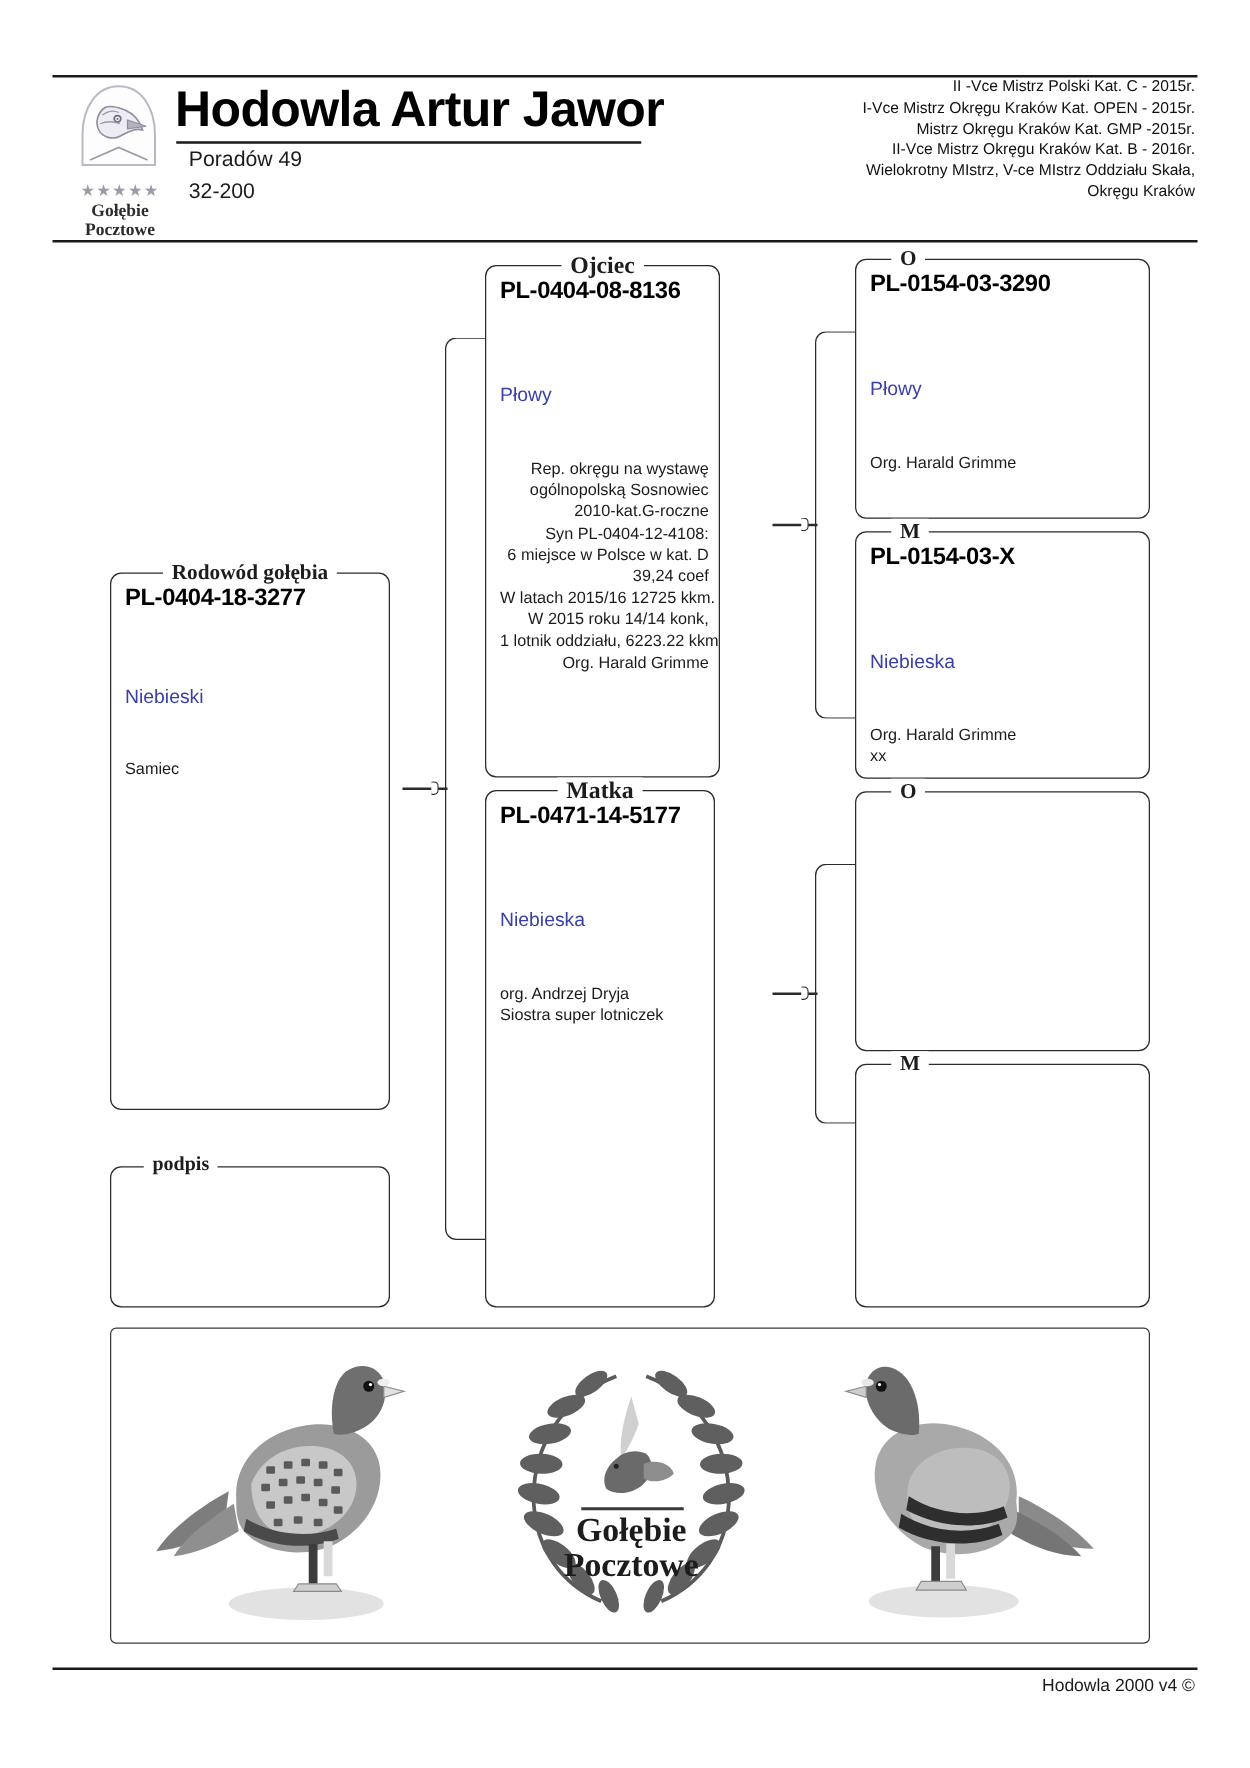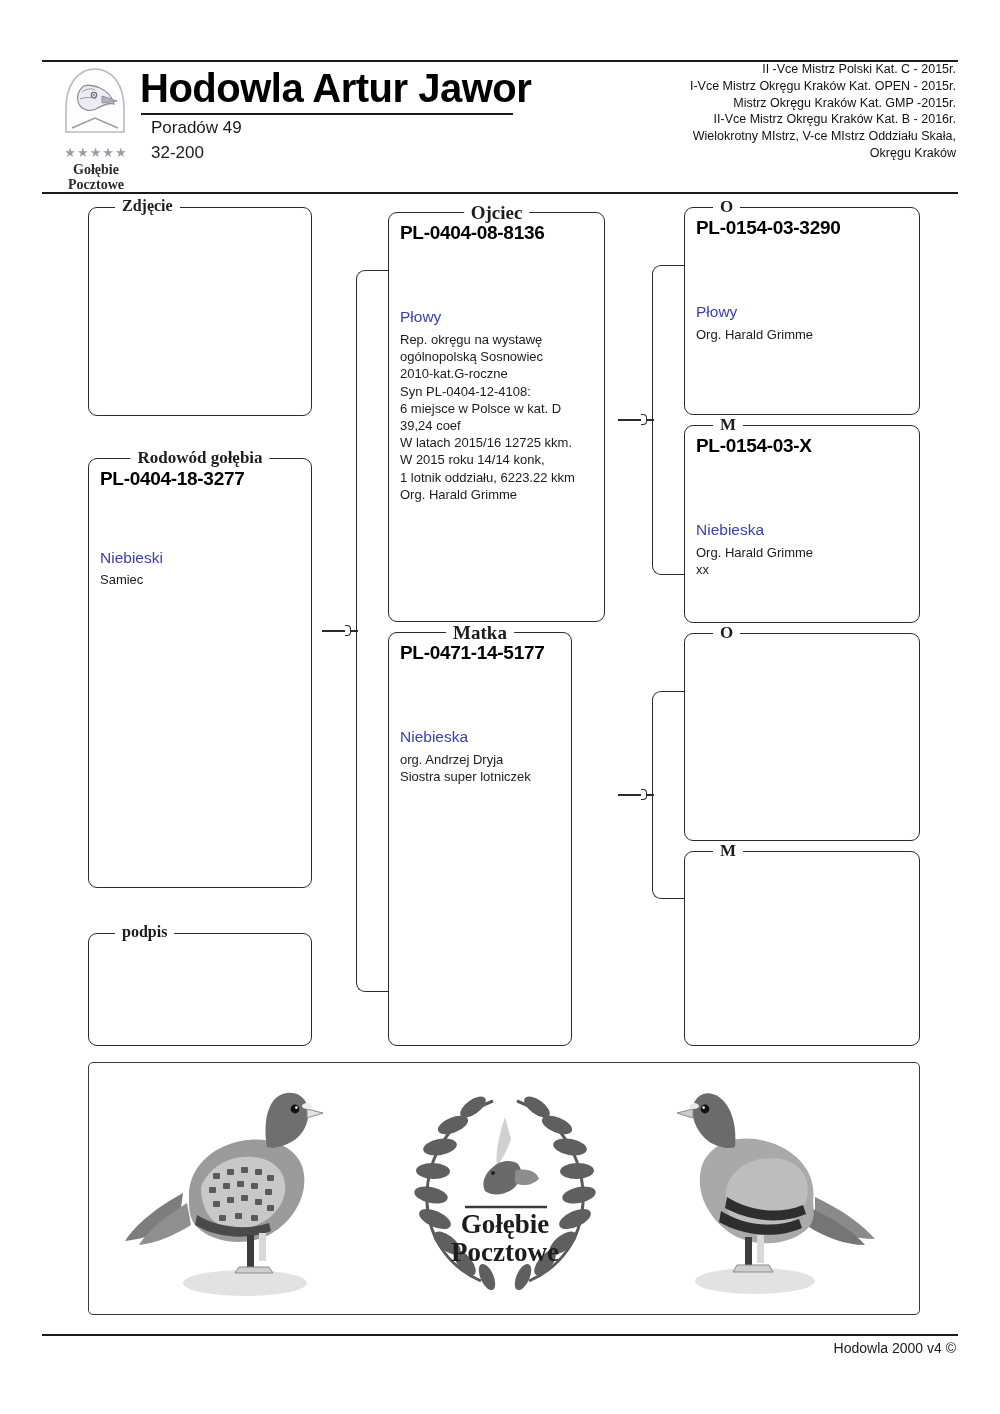--- a/index.html
+++ b/index.html
@@ -39,28 +39,28 @@
     box-sizing:border-box;}
   .box-legend{position:absolute;top:-11px;background:#fff;padding:0 7px;
     font-family:"Liberation Serif",serif;font-weight:bold;color:#1d1d1d;white-space:nowrap;}
   .legend-sm{font-size:16px;left:26px;}
   .legend-md{font-size:19px;left:50%;transform:translateX(-50%);}
   .legend-om{font-size:17px;left:28px;}
 
   .ringnr{position:absolute;left:11px;top:9px;font-size:19px;font-weight:bold;color:#000;
     letter-spacing:-0.3px;white-space:nowrap;}
   .colorline{position:absolute;left:11px;font-size:15.5px;color:#3a3fa8;white-space:nowrap;}
-  .notes{position:absolute;left:11px;right:8px;font-size:13px;line-height:17.2px;color:#1b1b1b;}
+  .notes{position:absolute;left:11px;right:8px;font-size:13px;line-height:17.2px;color:#1b1b1b;margin-top:35px;}
   .notes div{white-space:nowrap;}
 
   
   #box-photo   {left:88px; top:207px; width:224px;height:209px;}
   #box-self    {left:88px; top:458px; width:224px;height:430px;}
   #box-podpis  {left:88px; top:933px; width:224px;height:113px;}
-  #box-father  {left:388px; top:212px; width:217px;height:410px;}
+  #box-father  {left:388px; top:212px; width:188px;height:410px;text-align:right;}
   #box-mother  {left:388px; top:632px; width:184px;height:414px;}
   #box-ff      {left:684px; top:207px; width:236px;height:208px;}
   #box-fm      {left:684px; top:425px; width:236px;height:198px;}
   #box-mf      {left:684px; top:633px; width:236px;height:208px;}
   #box-mm      {left:684px; top:851px; width:236px;height:195px;}
 
   
   .bracket{position:absolute;border:1.5px solid #2b2b2b;border-right:none;
     border-radius:9px 0 0 9px;box-sizing:border-box;}
   .stub{position:absolute;background:#2b2b2b;height:1.6px;}
@@ -140,23 +140,20 @@
   <div class="knob" id="kn-self"></div>
 
   <div class="bracket" id="br-f"></div>
   <div class="stub" id="st-f"></div>
   <div class="knob" id="kn-f"></div>
 
   <div class="bracket" id="br-m"></div>
   <div class="stub" id="st-m"></div>
   <div class="knob" id="kn-m"></div>
 
-  <div class="box" id="box-photo">
-    <div class="box-legend legend-sm">Zdjęcie</div>
-  </div>
 
   <div class="box" id="box-self">
     <div class="box-legend legend-md" style="font-size:17px;">Rodowód gołębia</div>
     <div class="ringnr">PL-0404-18-3277</div>
     <div class="colorline" style="top:90px;">Niebieski</div>
     <div class="notes" style="top:112px;">
       <div>Samiec</div>
     </div>
   </div>
 

